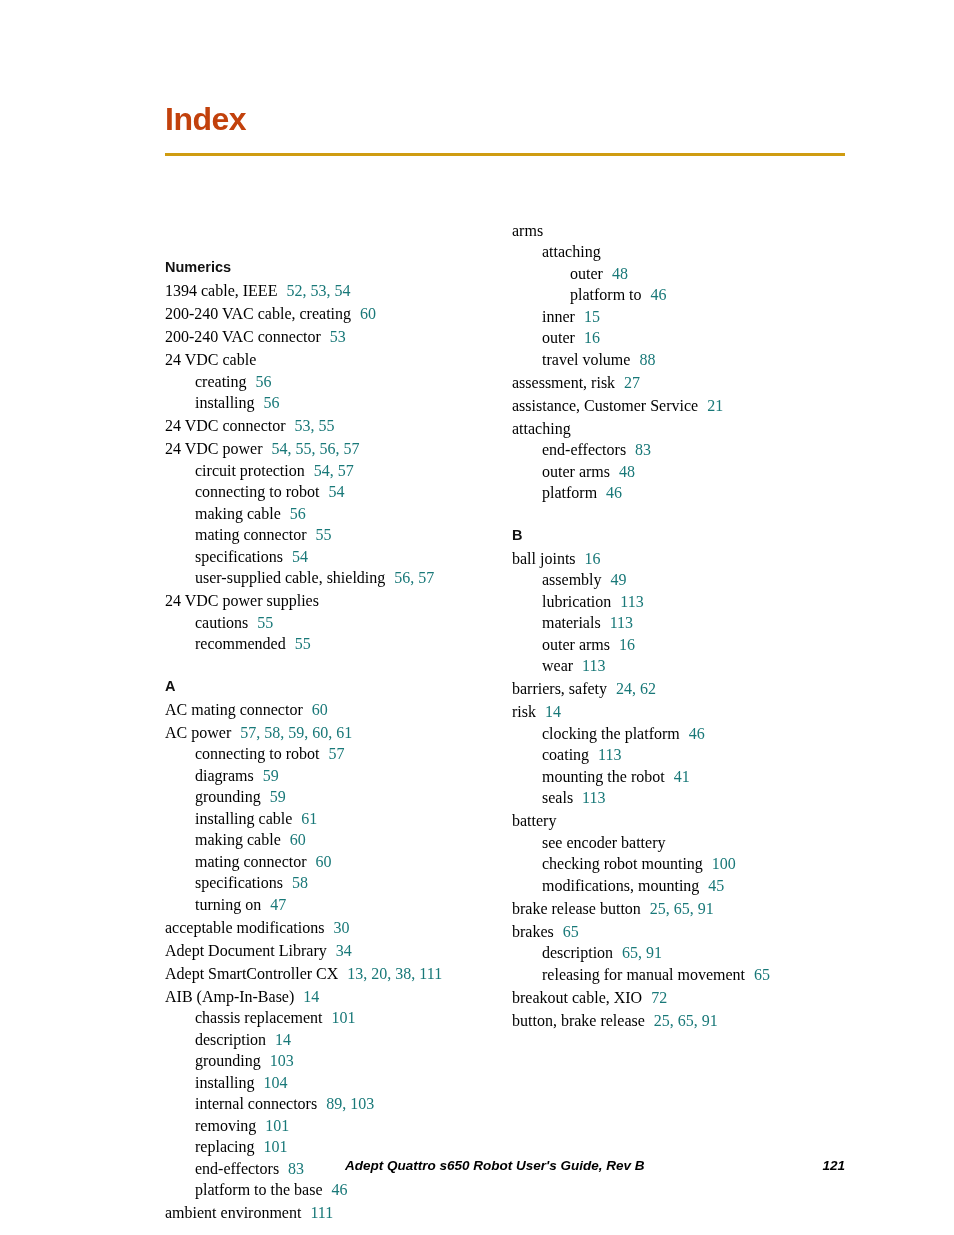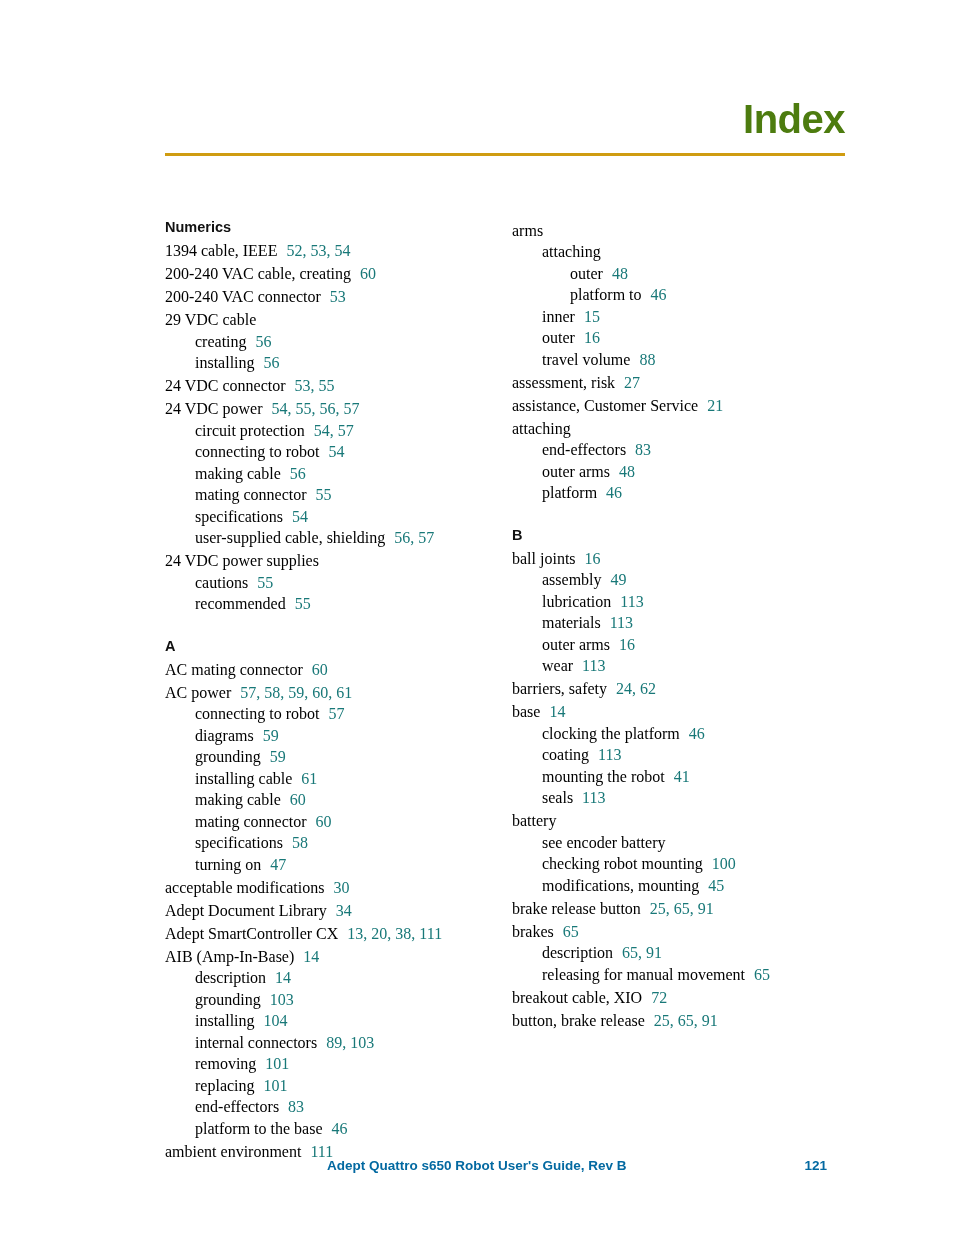--- a/index.html
+++ b/index.html
@@ -20,26 +20,26 @@
     position: absolute;
     inset: 0;
   }
 
   
   .page-title {
     position: absolute;
     left: 165px;
     right: 109px;
     top: 96px;
-    text-align: right;
+    text-align: left;
     font-family: "Liberation Sans", "DejaVu Sans", sans-serif;
     font-weight: bold;
-    font-size: 40px;
+    font-size: 32px;
     letter-spacing: -0.5px;
-    color: #4d7c0f;
+    color: #c2410c;
     line-height: 46px;
   }
 
   .title-rule {
     position: absolute;
     left: 165px;
     width: 680px;
     top: 153px;
     height: 3px;
     background: #cf9c11;
@@ -50,21 +50,21 @@
     position: absolute;
     left: 0;
     top: 218px;
     width: 954px;
   }
   .col {
     position: absolute;
     top: 0;
     width: 346px;
   }
-  .col-left  { left: 165px; }
+  .col-left  { left: 165px; margin-top: 40px; }
   .col-right { left: 512px; }
 
   
   .section-head {
     font-family: "Liberation Sans", "DejaVu Sans", sans-serif;
     font-weight: bold;
     font-size: 14.5px;
     line-height: 18px;
     color: #111111;
     margin: 0 0 4px 0;
@@ -88,28 +88,29 @@
   .term { color: #000000; }
 
   .pages {
     color: #187878;
     margin-left: 9px;
   }
 
   
   .footer {
     position: absolute;
-    left: 147px;
+    left: 165px;
     width: 680px;
     top: 1158px;
     height: 20px;
     font-family: "Liberation Sans", "DejaVu Sans", sans-serif;
+    font-style: italic;
     font-weight: bold;
     font-size: 13.5px;
-    color: #0369a1;
+    color: #000000;
   }
   .footer-text {
     position: absolute;
     left: 180px;
     top: 0;
   }
   .footer-page {
     position: absolute;
     right: 0;
     top: 0;
@@ -122,21 +123,21 @@
 
   <div class="page-title">Index</div>
   <div class="title-rule"></div>
 
   <div class="columns">
     <div class="col col-left" id="col-left">
         <div class="section-head">Numerics</div>
         <div class="entry lvl0"><span class="term">1394 cable, IEEE</span><span class="pages">52, 53, 54</span></div>
         <div class="entry lvl0"><span class="term">200-240 VAC cable, creating</span><span class="pages">60</span></div>
         <div class="entry lvl0"><span class="term">200-240 VAC connector</span><span class="pages">53</span></div>
-        <div class="entry lvl0"><span class="term">29 VDC cable</span></div>
+        <div class="entry lvl0"><span class="term">24 VDC cable</span></div>
         <div class="entry lvl1"><span class="term">creating</span><span class="pages">56</span></div>
         <div class="entry lvl1"><span class="term">installing</span><span class="pages">56</span></div>
         <div class="entry lvl0"><span class="term">24 VDC connector</span><span class="pages">53, 55</span></div>
         <div class="entry lvl0"><span class="term">24 VDC power</span><span class="pages">54, 55, 56, 57</span></div>
         <div class="entry lvl1"><span class="term">circuit protection</span><span class="pages">54, 57</span></div>
         <div class="entry lvl1"><span class="term">connecting to robot</span><span class="pages">54</span></div>
         <div class="entry lvl1"><span class="term">making cable</span><span class="pages">56</span></div>
         <div class="entry lvl1"><span class="term">mating connector</span><span class="pages">55</span></div>
         <div class="entry lvl1"><span class="term">specifications</span><span class="pages">54</span></div>
         <div class="entry lvl1"><span class="term">user-supplied cable, shielding</span><span class="pages">56, 57</span></div>
@@ -151,20 +152,21 @@
         <div class="entry lvl1"><span class="term">grounding</span><span class="pages">59</span></div>
         <div class="entry lvl1"><span class="term">installing cable</span><span class="pages">61</span></div>
         <div class="entry lvl1"><span class="term">making cable</span><span class="pages">60</span></div>
         <div class="entry lvl1"><span class="term">mating connector</span><span class="pages">60</span></div>
         <div class="entry lvl1"><span class="term">specifications</span><span class="pages">58</span></div>
         <div class="entry lvl1"><span class="term">turning on</span><span class="pages">47</span></div>
         <div class="entry lvl0"><span class="term">acceptable modifications</span><span class="pages">30</span></div>
         <div class="entry lvl0"><span class="term">Adept Document Library</span><span class="pages">34</span></div>
         <div class="entry lvl0"><span class="term">Adept SmartController CX</span><span class="pages">13, 20, 38, 111</span></div>
         <div class="entry lvl0"><span class="term">AIB (Amp-In-Base)</span><span class="pages">14</span></div>
+        <div class="entry lvl1"><span class="term">chassis replacement</span><span class="pages">101</span></div>
         <div class="entry lvl1"><span class="term">description</span><span class="pages">14</span></div>
         <div class="entry lvl1"><span class="term">grounding</span><span class="pages">103</span></div>
         <div class="entry lvl1"><span class="term">installing</span><span class="pages">104</span></div>
         <div class="entry lvl1"><span class="term">internal connectors</span><span class="pages">89, 103</span></div>
         <div class="entry lvl1"><span class="term">removing</span><span class="pages">101</span></div>
         <div class="entry lvl1"><span class="term">replacing</span><span class="pages">101</span></div>
         <div class="entry lvl1"><span class="term">end-effectors</span><span class="pages">83</span></div>
         <div class="entry lvl1"><span class="term">platform to the base</span><span class="pages">46</span></div>
         <div class="entry lvl0"><span class="term">ambient environment</span><span class="pages">111</span></div>
       </div>
@@ -183,21 +185,21 @@
         <div class="entry lvl1"><span class="term">outer arms</span><span class="pages">48</span></div>
         <div class="entry lvl1"><span class="term">platform</span><span class="pages">46</span></div>
         <div class="section-head spaced">B</div>
         <div class="entry lvl0"><span class="term">ball joints</span><span class="pages">16</span></div>
         <div class="entry lvl1"><span class="term">assembly</span><span class="pages">49</span></div>
         <div class="entry lvl1"><span class="term">lubrication</span><span class="pages">113</span></div>
         <div class="entry lvl1"><span class="term">materials</span><span class="pages">113</span></div>
         <div class="entry lvl1"><span class="term">outer arms</span><span class="pages">16</span></div>
         <div class="entry lvl1"><span class="term">wear</span><span class="pages">113</span></div>
         <div class="entry lvl0"><span class="term">barriers, safety</span><span class="pages">24, 62</span></div>
-        <div class="entry lvl0"><span class="term">base</span><span class="pages">14</span></div>
+        <div class="entry lvl0"><span class="term">risk</span><span class="pages">14</span></div>
         <div class="entry lvl1"><span class="term">clocking the platform</span><span class="pages">46</span></div>
         <div class="entry lvl1"><span class="term">coating</span><span class="pages">113</span></div>
         <div class="entry lvl1"><span class="term">mounting the robot</span><span class="pages">41</span></div>
         <div class="entry lvl1"><span class="term">seals</span><span class="pages">113</span></div>
         <div class="entry lvl0"><span class="term">battery</span></div>
         <div class="entry lvl1"><span class="term">see encoder battery</span></div>
         <div class="entry lvl1"><span class="term">checking robot mounting</span><span class="pages">100</span></div>
         <div class="entry lvl1"><span class="term">modifications, mounting</span><span class="pages">45</span></div>
         <div class="entry lvl0"><span class="term">brake release button</span><span class="pages">25, 65, 91</span></div>
         <div class="entry lvl0"><span class="term">brakes</span><span class="pages">65</span></div>

